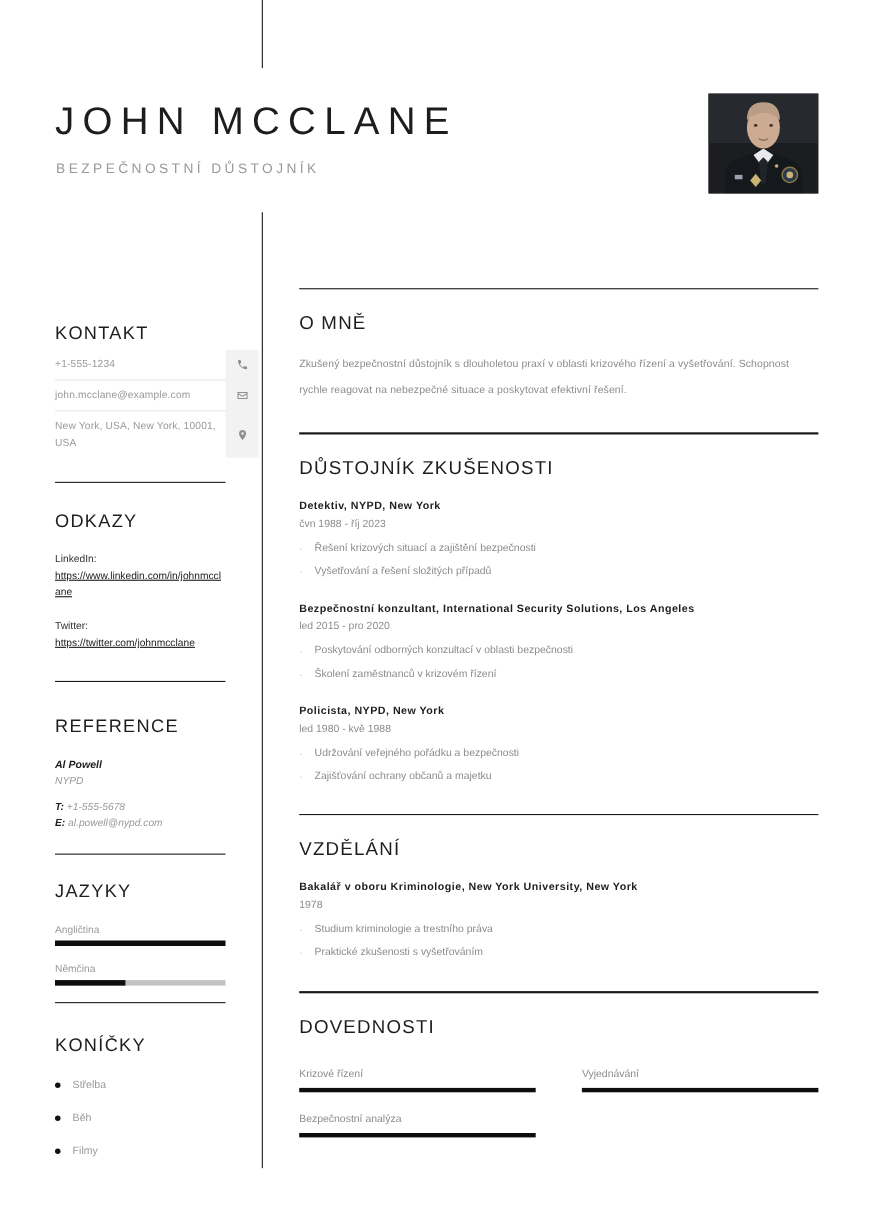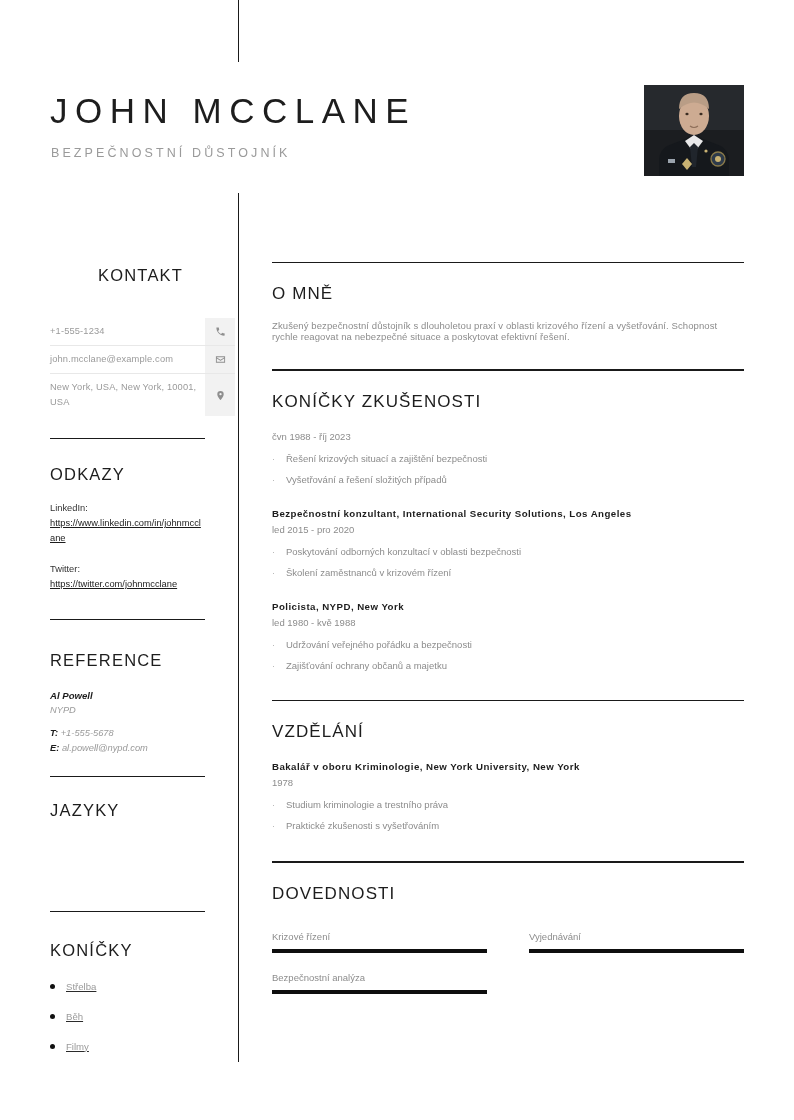--- a/index.html
+++ b/index.html
@@ -92,21 +92,21 @@
   .hob-label { font-size:9.6px; color:#9a9a9a; }
 
   
   .main { position:absolute; left:272px; top:193px; width:472px; }
   .m-rule { width:472px; height:1.4px; background:#1a1a1a; }
   .m-h {
     font-size:17px; font-weight:400; letter-spacing:1.1px;
     color:#1d1d1d; white-space:nowrap;
   }
   .m-para {
-    font-size:9.5px; color:#8c8c8c; line-height:11px; width:455px;
+    font-size:9.5px; color:#8c8c8c; line-height:23px; width:455px;
     letter-spacing:.1px;
   }
   .job-title { font-size:9.7px; font-weight:700; color:#1d1d1d; letter-spacing:.45px; line-height:16px; }
   .job-date  { font-size:9.5px; color:#8c8c8c; line-height:16px; }
   .b-row { display:flex; gap:9px; margin-top:7px; }
   .b-dot { font-size:9px; color:#b0b0b0; line-height:14px; flex:0 0 auto; width:5px; }
   .b-txt { font-size:9.5px; color:#8c8c8c; line-height:14px; }
 
   
   .sk-grid { display:grid; grid-template-columns:215px 215px; column-gap:42px; row-gap:18px; }
@@ -139,21 +139,21 @@
       <circle cx="74" cy="74" r="3" fill="#c9b273"></circle>
       <path d="M38 79 l5 -6 l5 6 l-5 6 z" fill="#c9b273"></path>
       <rect x="24" y="74" width="7" height="4" fill="#9aa3ad"></rect>
       <circle cx="62" cy="66" r="1.6" fill="#c9b273"></circle>
     </svg>
   </div>
 </div>
 
 <div class="sidebar">
 
-  <div class="side-inner" style="top:73px;margin-left:48px;">
+  <div class="side-inner" style="top:101px;">
     <div class="side-h">KONTAKT</div>
   </div>
 
   <div class="contact-block" style="top:125px;">
     <div class="c-row">
       <div class="c-text">+1-555-1234</div>
       <div class="c-icon">
         <svg viewBox="0 0 24 24">
             <path d="M6.6 10.8c1.4 2.8 3.8 5.2 6.6 6.6l2.2-2.2c.3-.3.7-.4 1-.2 1.2.4 2.4.6 3.6.6.6 0 1 .4 1 1V20c0 .6-.4 1-1 1C10.6 21 3 13.4 3 4c0-.6.4-1 1-1h3.5c.6 0 1 .4 1 1 0 1.3.2 2.5.6 3.6.1.4 0 .8-.2 1l-2.3 2.2z"></path>
           </svg>
@@ -217,29 +217,44 @@
     </div>
   </div>
 
   <div class="side-inner" style="top:583px;">
       <div class="side-rule"></div>
     </div>
 
   <div class="side-inner" style="top:608px;">
     <div class="side-h">JAZYKY</div>
   </div>
+  <div class="side-inner" style="top:645px;">
+    <div>
+      <div class="lang-name">Angličtina</div>
+      <div class="bar-track">
+        <div class="bar-fill" style="width: 100%;"></div>
+      </div>
+    </div>
+    <div style="height:14px;"></div>
+    <div>
+      <div class="lang-name">Němčina</div>
+      <div class="bar-track">
+        <div class="bar-fill" style="width: 41%;"></div>
+      </div>
+    </div>
+  </div>
 
   <div class="side-inner" style="top:718px;">
       <div class="side-rule"></div>
     </div>
 
   <div class="side-inner" style="top:748px;">
     <div class="side-h">KONÍČKY</div>
   </div>
-  <div class="side-inner" style="top:778px;text-decoration:underline;">
+  <div class="side-inner" style="top:778px;">
     <div class="hob">
       <span class="hob-dot"></span>
       <span class="hob-label">Střelba</span>
     </div>
     <div class="hob">
       <span class="hob-dot"></span>
       <span class="hob-label">Běh</span>
     </div>
     <div class="hob">
       <span class="hob-dot"></span>
@@ -253,24 +268,25 @@
   <div style="height:69px;"></div>
   <div class="m-rule"></div>
   <div style="height:21px;"></div>
   <div class="m-h">O MNĚ</div>
   <div style="height:16px;"></div>
   <div class="m-para">Zkušený bezpečnostní důstojník s dlouholetou praxí v oblasti krizového řízení a vyšetřování. Schopnost rychle reagovat na nebezpečné situace a poskytovat efektivní řešení.</div>
 
   <div style="height:27px;"></div>
   <div class="m-rule"></div>
   <div style="height:21px;"></div>
-  <div class="m-h">KONÍČKY ZKUŠENOSTI</div>
+  <div class="m-h">DŮSTOJNÍK ZKUŠENOSTI</div>
 
   <div style="height:17px;"></div>
   <div>
+    <div class="job-title">Detektiv, NYPD, New York</div>
     <div class="job-date">čvn 1988 - říj 2023</div>
     <div class="b-row">
       <span class="b-dot">·</span>
       <span class="b-txt">Řešení krizových situací a zajištění bezpečnosti</span>
     </div>
     <div class="b-row">
       <span class="b-dot">·</span>
       <span class="b-txt">Vyšetřování a řešení složitých případů</span>
     </div>
   </div>

